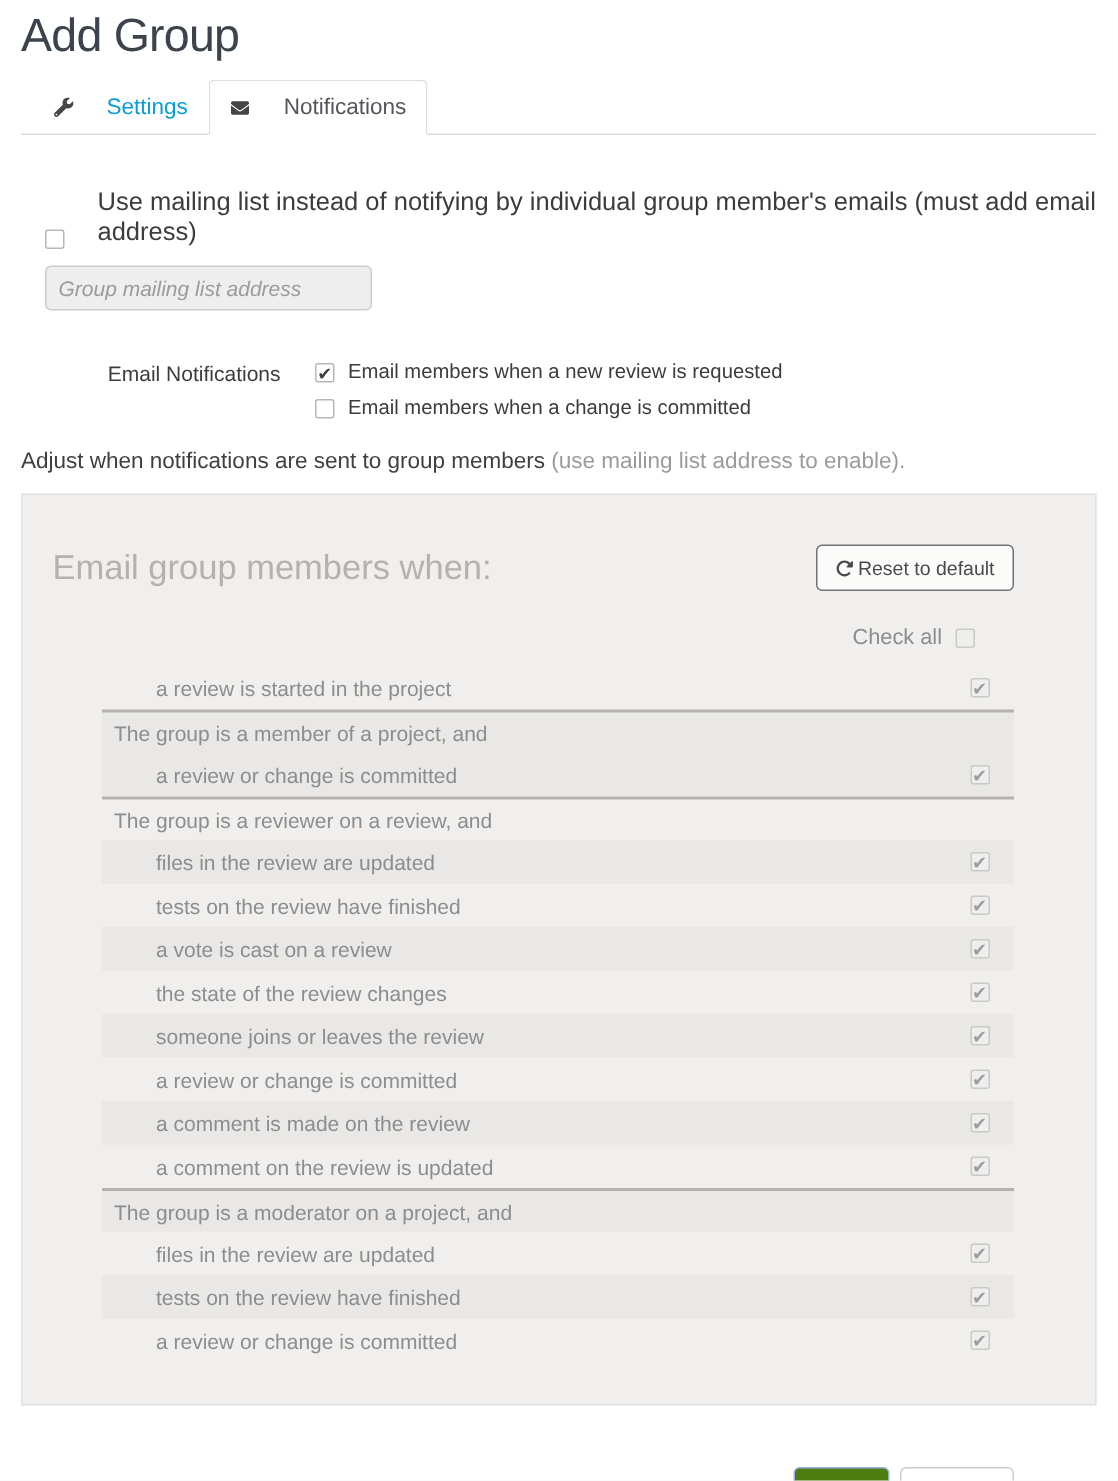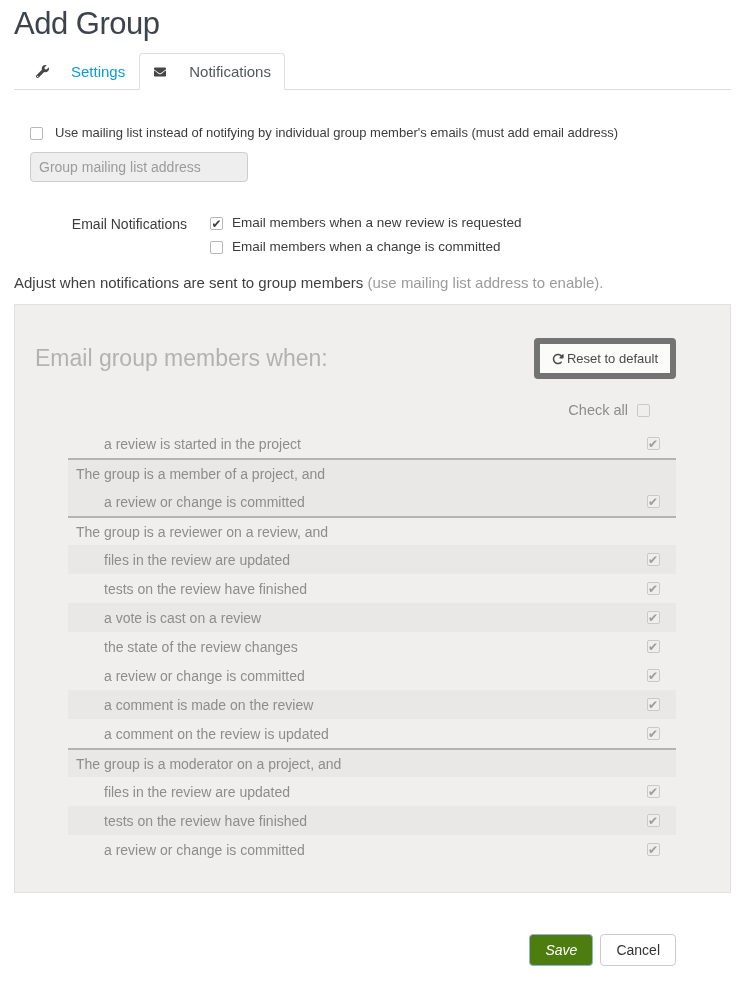--- a/index.html
+++ b/index.html
@@ -33,40 +33,40 @@
   }
   .tab.inactive { color: #0a9dd6; }
   .tab.active {
     background: #fff; color: #53575c;
     border-color: #ddd #ddd #ffffff #ddd;
   }
   .tab .ticon { display: inline-flex; }
 
   
   .cb-row {
-    display: flex; align-items: center; gap: 12px;
-    margin: 35px 0 0 16px; font-size: 13px; color: #3c3c3c;
+    display: flex; align-items: flex-end; gap: 22px;
+    margin: 35px 0 0 16px; font-size: 17px; color: #3c3c3c;
     cursor: default;
   }
   .cb {
     display: inline-flex; align-items: center; justify-content: center;
     width: 13px; height: 13px; flex: 0 0 13px;
     background: #fff; border: 1px solid #b7b7b7; border-radius: 2px;
     font-size: 12px; line-height: 1; color: #3f3f3f;
     position: relative; top: 1px;
   }
   .cb.checked::after { content: "\2714"; }
   .cb.disabled { background: #efeeec; border-color: #c9c9c8; }
   .cb.disabled.checked::after { color: #9c9c9c; }
 
   .text-input {
     display: block; margin: 12px 0 0 16px;
     width: 218px; height: 30px; padding: 4px 8px;
     font-family: inherit; font-size: 14px; color: #6f6f6f;
-    background: #eeeeee; border: 1px solid #cccccc; border-radius: 4px;
+    background: #eeeeee; border: 1px solid #cccccc; border-radius: 4px; font-style: italic;
   }
   .text-input::placeholder { color: #9b9b9b; opacity: 1; }
 
   .notif-row { display: flex; margin: 33px 0 0 16px; }
   .notif-label {
     width: 157px; text-align: right;
     font-size: 14px; color: #3c3c3c; padding-top: 1px;
   }
   .notif-options { margin-left: 23px; display: flex; flex-direction: column; gap: 9px; }
   .notif-option { display: flex; align-items: center; gap: 9px; font-size: 13.5px; color: #3c3c3c; }
@@ -81,21 +81,21 @@
     padding: 33px 0 28px 0;
   }
   .panel-head {
     display: flex; align-items: center; justify-content: space-between;
     padding: 0 54px 0 20px;
   }
   .panel-heading { font-size: 23px; font-weight: 300; color: #b4b2b0; }
   .reset-btn {
     display: inline-flex; align-items: center; gap: 3px;
     padding: 7px 12px; font-family: inherit; font-size: 13px; color: #4a4a4a;
-    background: #fbfbfa; border: 6px solid #737373; border-radius: 4px;
+    background: #fbfbfa; border: 1px solid #737373; border-radius: 4px;
     cursor: pointer;
     margin-left: 40px;
   }
   .check-all-row {
     display: flex; align-items: center; justify-content: flex-end; gap: 9px;
     margin-top: 23px; padding-right: 80px;
     font-size: 14.5px; color: #8c8c8c;
   }
   .check-all-row .cb { top: 0; }
 
@@ -219,20 +219,26 @@
           <span class="cb-cell">
             <span class="cb disabled checked"></span>
           </span>
         </div>
         <div class="trow item">
           <span class="row-label">the state of the review changes</span>
           <span class="cb-cell">
             <span class="cb disabled checked"></span>
           </span>
         </div>
+        <div class="trow item stripe">
+          <span class="row-label">someone joins or leaves the review</span>
+          <span class="cb-cell">
+            <span class="cb disabled checked"></span>
+          </span>
+        </div>
         <div class="trow item">
           <span class="row-label">a review or change is committed</span>
           <span class="cb-cell">
             <span class="cb disabled checked"></span>
           </span>
         </div>
         <div class="trow item stripe">
           <span class="row-label">a comment is made on the review</span>
           <span class="cb-cell">
             <span class="cb disabled checked"></span>

